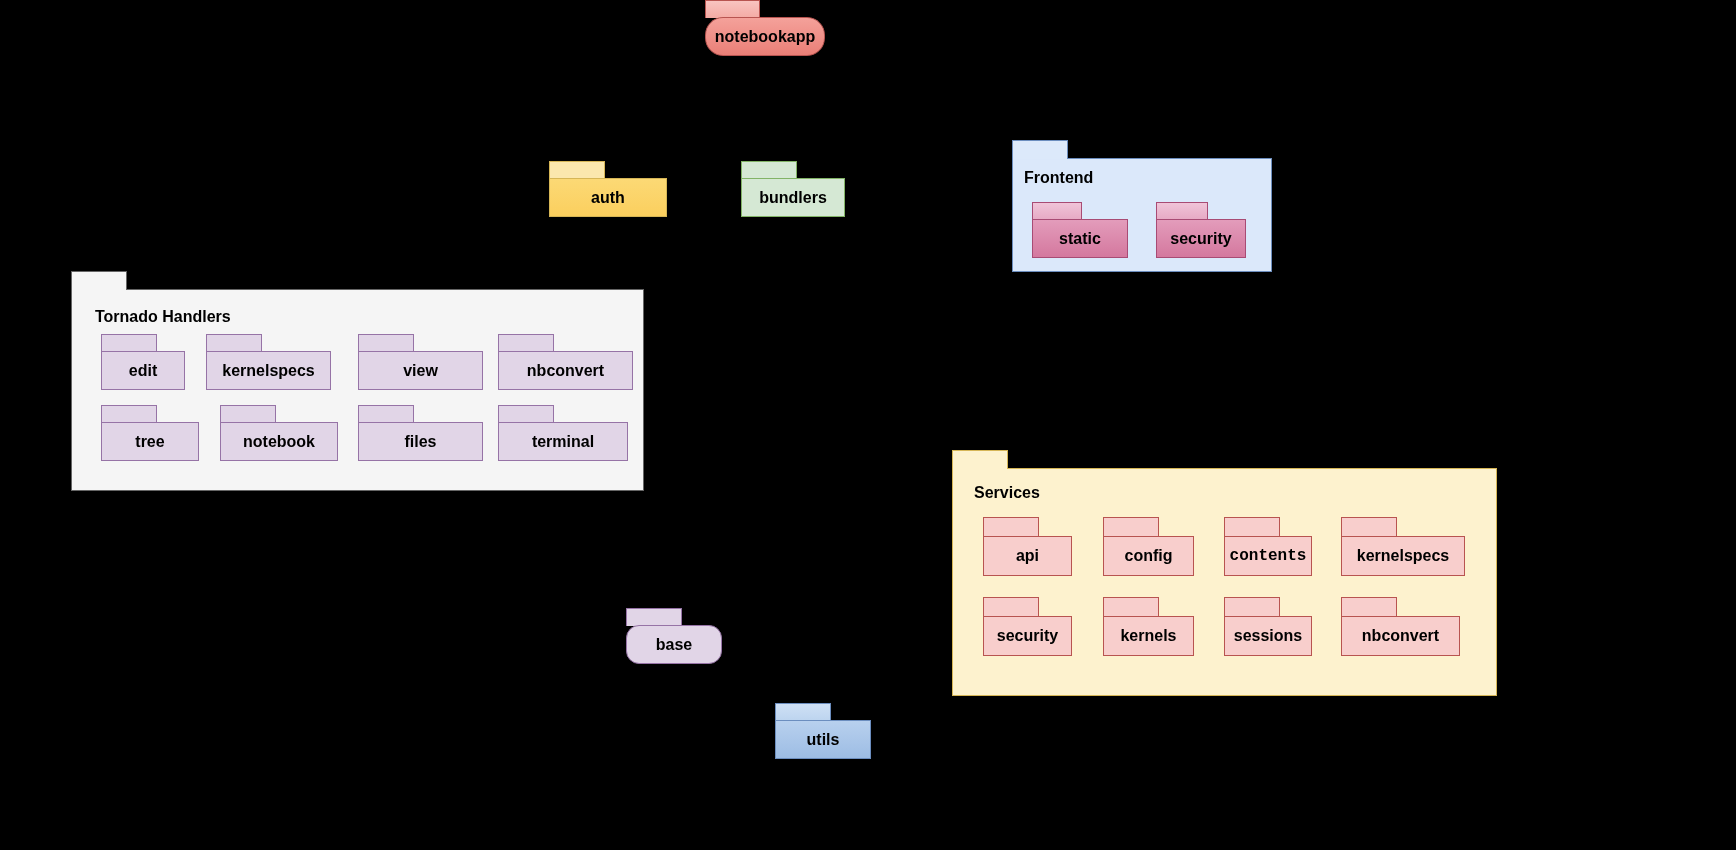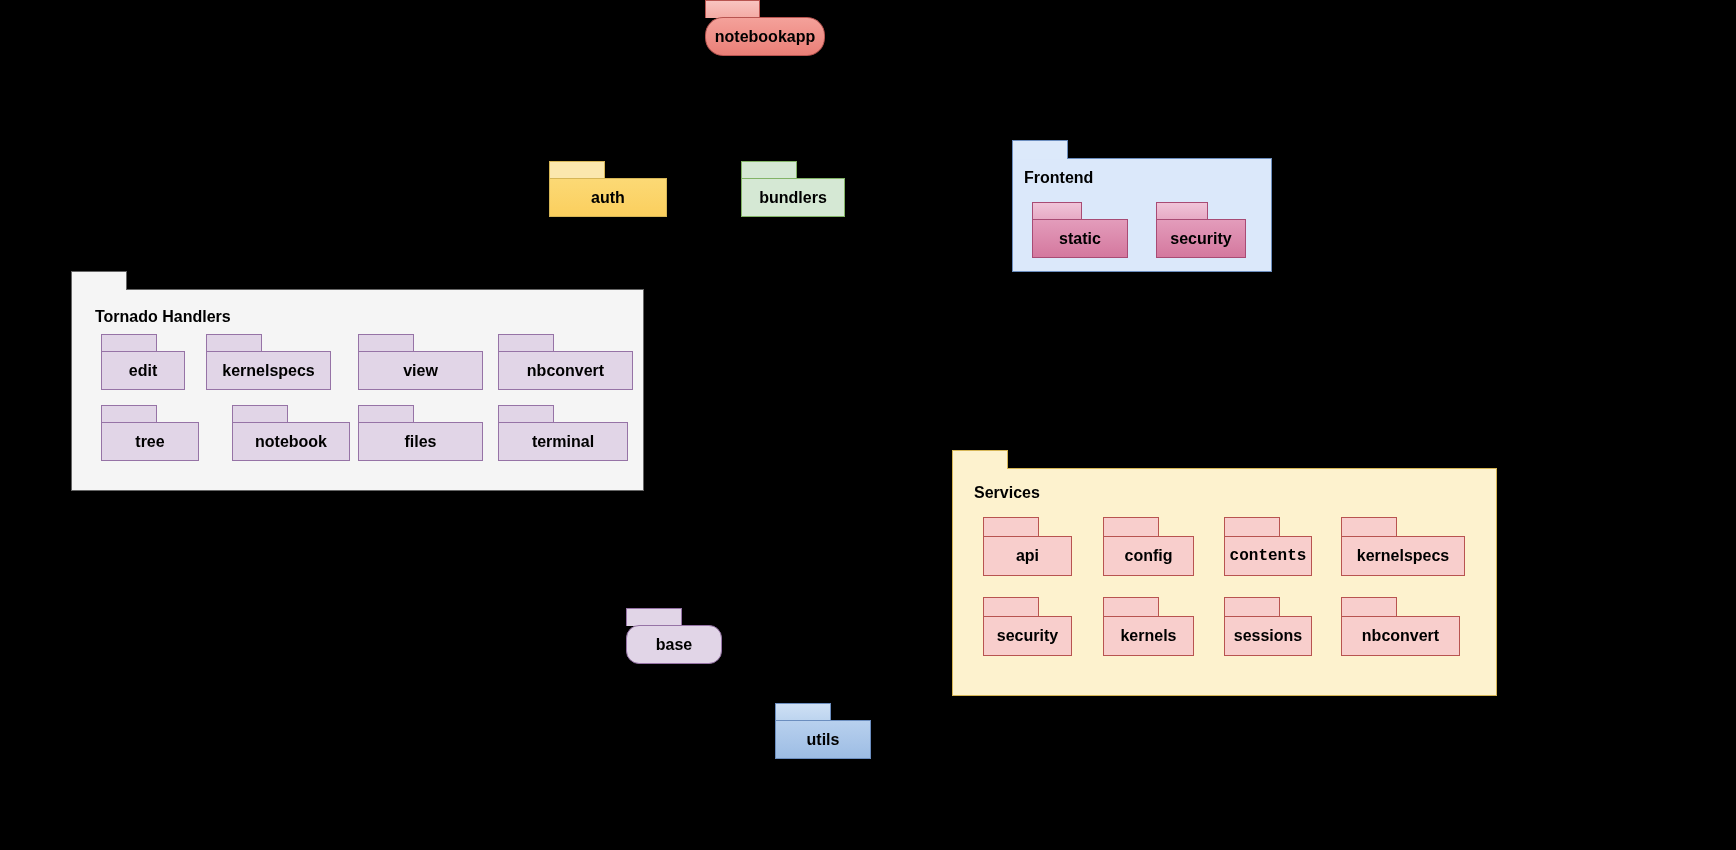--- a/index.html
+++ b/index.html
@@ -200,21 +200,21 @@
       </div>
     </div>
 
     <div class="folder pal-purple" style="left:30px; top:134px; width:98px; height:56px;">
       <div class="tab" style="width:56px; height:18px;"></div>
       <div class="body" style="top:17px; width:98px; height:39px;">
         <span class="label" style="font-size:16px;">tree</span>
       </div>
     </div>
 
-    <div class="folder pal-purple" style="left:149px; top:134px; width:118px; height:56px;margin-left:12px;">
+    <div class="folder pal-purple" style="left:149px; top:134px; width:118px; height:56px;">
       <div class="tab" style="width:56px; height:18px;"></div>
       <div class="body" style="top:17px; width:118px; height:39px;">
         <span class="label" style="font-size:16px;">notebook</span>
       </div>
     </div>
 
     <div class="folder pal-purple" style="left:287px; top:134px; width:125px; height:56px;">
       <div class="tab" style="width:56px; height:18px;"></div>
       <div class="body" style="top:17px; width:125px; height:39px;">
         <span class="label" style="font-size:16px;">files</span>

